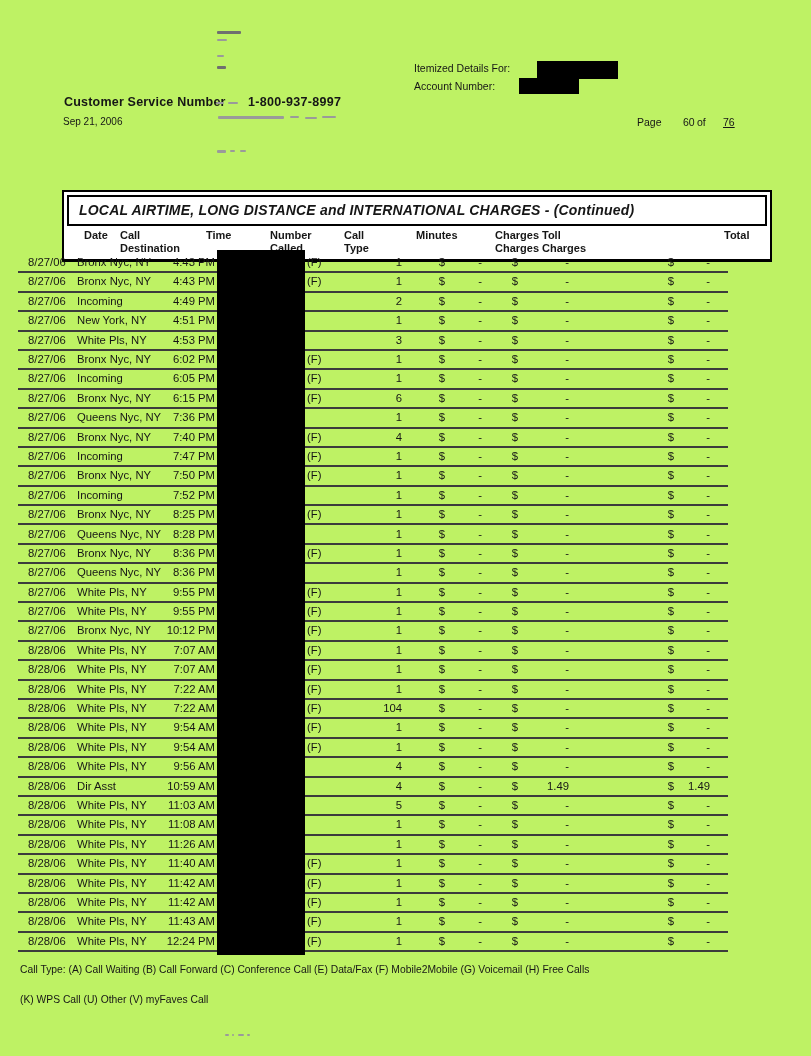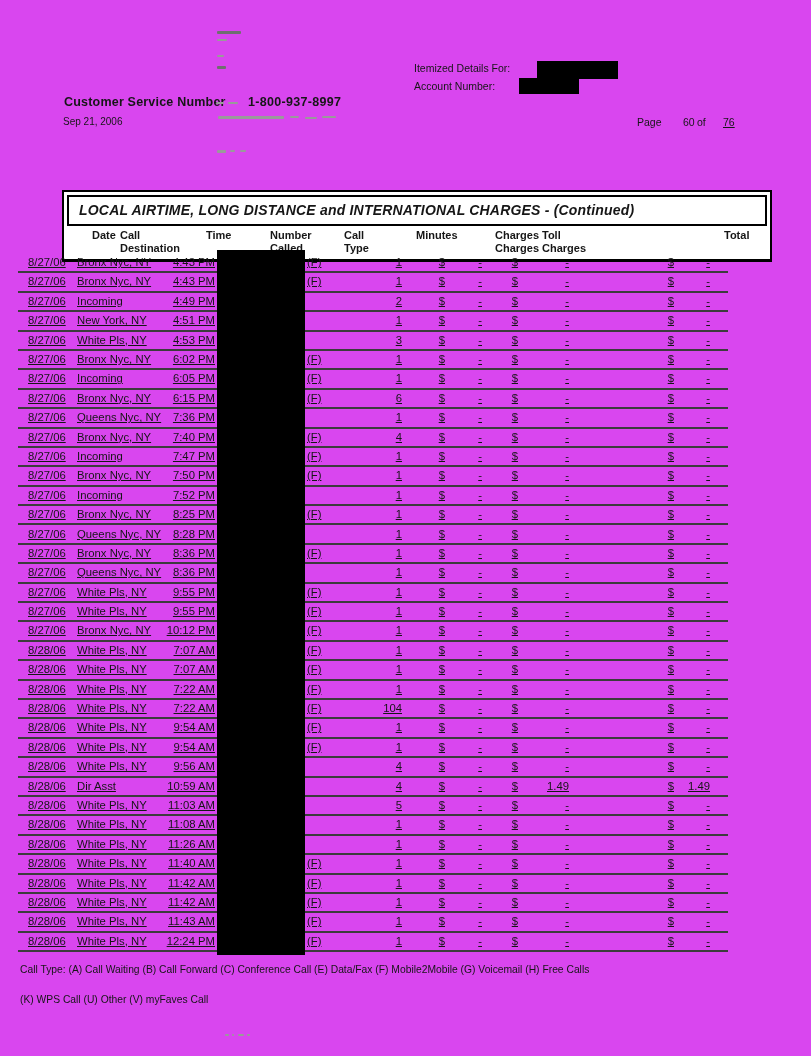--- a/index.html
+++ b/index.html
@@ -1,18 +1,18 @@
 <!DOCTYPE html>
 <html><head>
 <meta charset="utf-8">
 <style>
   * { margin:0; padding:0; box-sizing:border-box; }
   html,body { background:#e8e8e8; }
   .page {
-    position:relative; width:811px; height:1056px; background:#d946ef;
+    position:relative; width:811px; height:1056px; background:#bef264;
     font-family:"Liberation Sans", sans-serif; color:#161616; overflow:hidden;
     margin:0 auto;
   }
   .abs { position:absolute; }
 
   
   .artifact { position:absolute; background:#6f6f6f; border-radius:1px; }
   .artifact.light { background:#9a9a9a; }
 
   
@@ -50,21 +50,20 @@
   }
 
   
   .table-body { position:absolute; left:18px; top:254px; width:710px; }
   .row {
     display:grid;
     grid-template-columns:57px 85px 57px 88px 35px 64px 41px 40px 33px 54px 102px 42px 12px;
     height:19.4px; align-items:center;
     border-bottom:2px solid #3c3c3c;
     font-size:11.3px;
-    text-decoration:underline;
   }
   .cell { white-space:nowrap; overflow:visible; line-height:1; }
   .c-date { padding-left:10px; }
   .c-dest { padding-left:2px; }
   .c-time { text-align:right; padding-right:2px; }
   .c-type { padding-left:2px; }
   .c-min  { text-align:right; padding-right:2px; }
   .c-cur  { text-align:right; }
   .c-val  { text-align:right; padding-right:3px; }
   .c-totalval { padding-right:6px; }
@@ -111,21 +110,21 @@
     <span class="pi-num">60</span>
     <span class="pi-of">of</span>
     <span class="pi-total">76</span>
   </div>
 
   <div class="table-head-box">
     <div class="title-box">
       <span class="title-text">LOCAL AIRTIME, LONG DISTANCE and INTERNATIONAL CHARGES  - (Continued)</span>
     </div>
     <div class="col-headers">
-        <div class="col-h" style="left: 16px; padding-left: 12px;">
+        <div class="col-h" style="left: 8px; padding-left: 12px;">
           <div>Date</div>
         </div>
         <div class="col-h" style="left: 56px;">
           <div>Call</div>
           <div>Destination</div>
         </div>
         <div class="col-h" style="left: 142px;">
           <div>Time</div>
         </div>
         <div class="col-h" style="left: 206px;">

